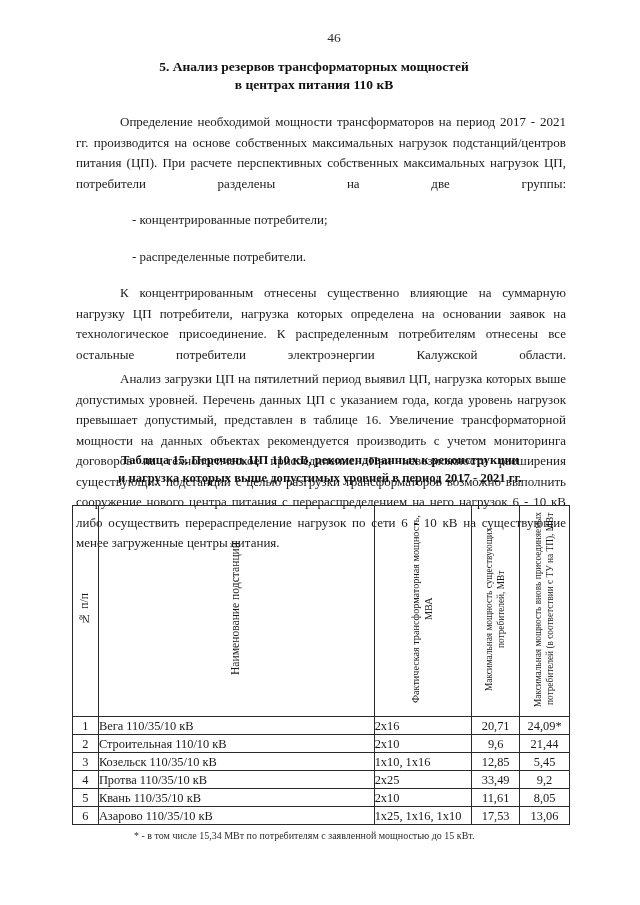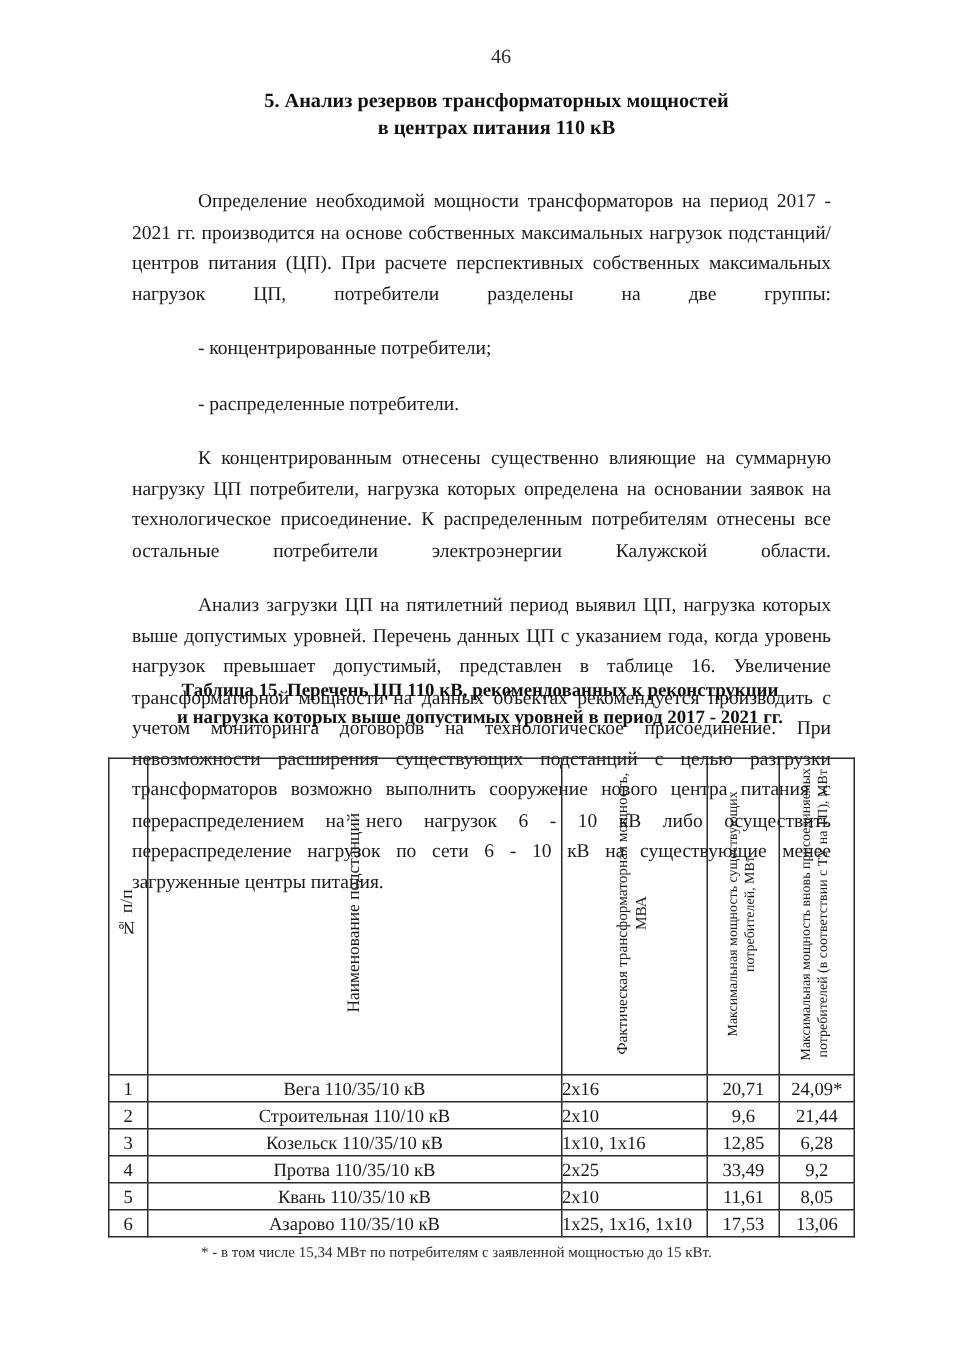--- a/index.html
+++ b/index.html
@@ -23,42 +23,42 @@
     top: 30px;
     left: 14px;
     width: 640px;
     text-align: center;
     font-size: 13.5px;
     color: #2b2b2b;
   }
   .doc-title {
     position: absolute;
     top: 58px;
-    left: 101px;
+    left: 84px;
     width: 460px;
     text-align: center;
     font-weight: bold;
     font-size: 13.5px;
     line-height: 18px;
     color: #111;
   }
   .doc-title .line2 { display: block; }
 
   .body-text {
     position: absolute;
     left: 72px;
     width: 498px;
     top: 108px;
     font-size: 13px;
     line-height: 20.5px;
     text-align: justify;
     color: #1a1a1a;
   }
   .para {
-    margin: 16px;
+    margin: 4px;
     text-indent: 44px;
     text-align: justify;
     text-align-last: left;
   }
   .para.justify-all { text-align-last: justify; }
   .bullet-line {
     margin: 16px;
     text-indent: 44px;
     text-align: left;
   }
@@ -108,21 +108,21 @@
   }
   .vert.small { font-size: 10.2px; line-height: 12.5px; }
   .vert.tiny { font-size: 9.3px; line-height: 11.6px; }
 
   tbody td {
     height: 17px;
     font-size: 12.4px;
     line-height: 16px;
   }
   td.c-num { text-align: center; width: 25px; }
-  td.c-name { text-align: center; padding-left: 5px; }
+  td.c-name { text-align: left; padding-left: 5px; }
   td.c-pow  { }
   td.c-max  { text-align: center; }
   td.c-new  { text-align: center; }
 
   col.w-num  { width: 25px; }
   col.w-name { width: 277px; }
   col.w-pow  { width: 98px; }
   col.w-max  { width: 48px; }
   col.w-new  { width: 50px; }
 
@@ -202,21 +202,21 @@
         <td class="c-name">Строительная 110/10 кВ</td>
         <td class="c-pow">2х10</td>
         <td class="c-max">9,6</td>
         <td class="c-new">21,44</td>
       </tr>
       <tr>
         <td class="c-num">3</td>
         <td class="c-name">Козельск 110/35/10 кВ</td>
         <td class="c-pow">1х10, 1х16</td>
         <td class="c-max">12,85</td>
-        <td class="c-new">6,28</td>
+        <td class="c-new">5,45</td>
       </tr>
       <tr>
         <td class="c-num">4</td>
         <td class="c-name">Протва 110/35/10 кВ</td>
         <td class="c-pow">2х25</td>
         <td class="c-max">33,49</td>
         <td class="c-new">9,2</td>
       </tr>
       <tr>
         <td class="c-num">5</td>

